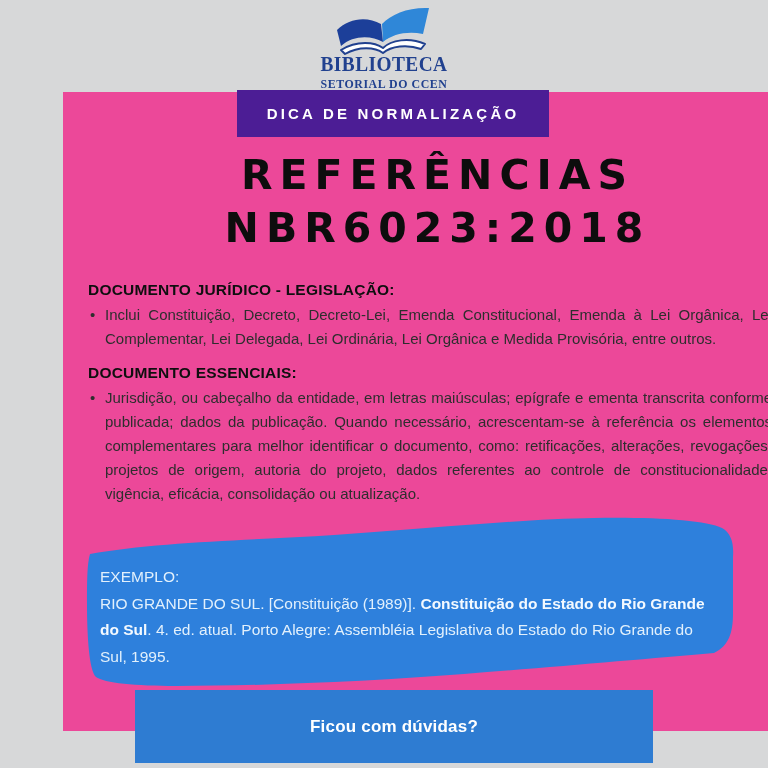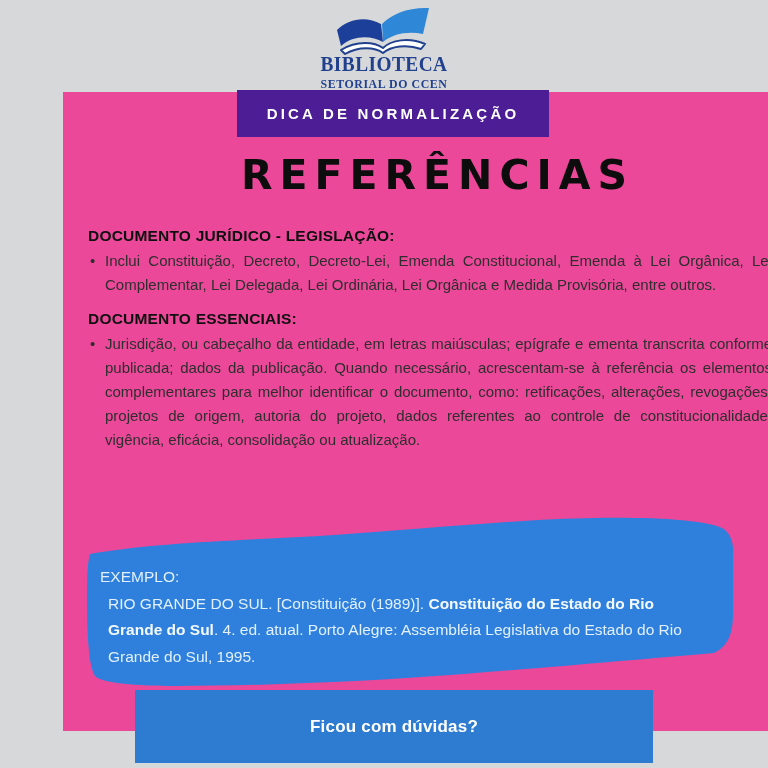--- a/index.html
+++ b/index.html
@@ -58,21 +58,21 @@
     content:"•"; position:absolute; left:2px; top:0; color:#2e2e2e; font-size:15px;
   }
 
   
   .example-box { position:absolute; left:84px; top:512px; width:650px; height:176px; }
   .example-box svg { position:absolute; inset:0; width:100%; height:100%; }
   .example-text {
     position:absolute; left:16px; top:52px; width:612px;
     color:#e2f0fc; font-size:15.5px; line-height:1.72;
   }
-  .example-text .cite { display:block;margin-left:8px; }
+  .example-text .cite { display:block; }
   .example-text b { font-weight:bold; color:#f3f9ff; }
 
   
   .footer-banner {
     position:absolute; left:135px; top:690px; width:518px; height:73px;
     background:#2e7cd2; display:flex; flex-direction:row;
     align-items:center; justify-content:center; gap:7px;
   }
   .footer-banner div { color:#ffffff; font-weight:bold; font-size:17px; letter-spacing:.2px; }
 </style>
@@ -92,20 +92,21 @@
         <path d="M16,46 C32,36 50,38 58,44 C66,36 84,33 100,40 L96,45 C82,40 66,42 58,49 C50,43 34,42 20,50 Z" fill="#ffffff" stroke="#21418f" stroke-width="2" stroke-linejoin="round"></path>
       </svg>
     </span>
     <div class="logo-title">BIBLIOTECA</div>
     <div class="logo-sub">SETORIAL DO CCEN</div>
   </div>
 
   <div class="card">
     <h1 class="page-title">
       <span>REFERÊNCIAS</span><br>
+      <span>NBR6023:2018</span>
     </h1>
 
     <div class="sections">
       <div class="section">
         <h2>DOCUMENTO JURÍDICO - LEGISLAÇÃO:</h2>
         <ul>
           <li>Inclui Constituição, Decreto, Decreto-Lei, Emenda Constitucional, Emenda à Lei Orgânica, Lei Complementar, Lei Delegada, Lei Ordinária, Lei Orgânica e Medida Provisória, entre outros.</li>
         </ul>
       </div>
       <div class="section">

